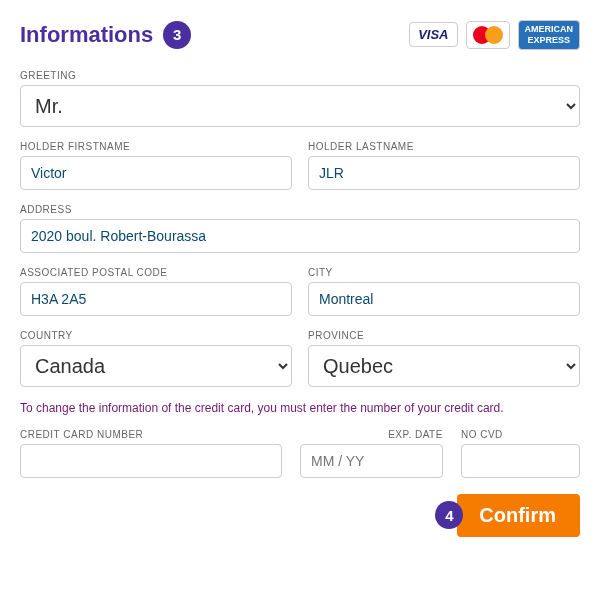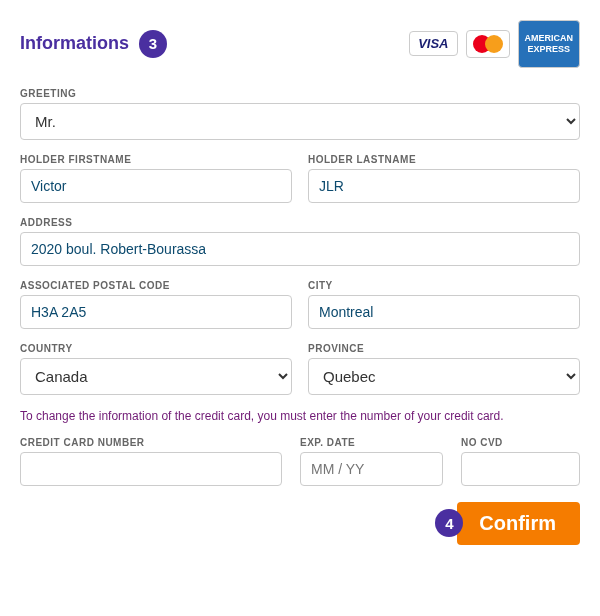--- a/index.html
+++ b/index.html
@@ -16,21 +16,21 @@
       align-items: center;
       justify-content: space-between;
       margin-bottom: 20px;
     }
     .header-left {
       display: flex;
       align-items: center;
       gap: 10px;
     }
     .page-title {
-      font-size: 18px;
+      font-size: 22px;
       font-weight: bold;
       color: #4a2fa0;
     }
     .step-badge {
       background: #4a2fa0;
       color: #fff;
       border-radius: 50%;
       width: 28px;
       height: 28px;
       display: flex;
@@ -80,21 +80,21 @@
       width: 18px;
       height: 18px;
       background: #f79e1b;
       border-radius: 50%;
       position: absolute;
       right: 6px;
     }
     .card-amex {
       border: 1px solid #ccc;
       border-radius: 4px;
-      padding: 12px 6px;
+      padding: 3px 6px;
       background: #2671b9;
       color: #fff;
       font-size: 9px;
       font-weight: bold;
       line-height: 1.2;
       text-align: center;
     }
     .form-row {
       display: flex;
       gap: 16px;
@@ -103,40 +103,40 @@
     .form-group {
       display: flex;
       flex-direction: column;
       flex: 1;
     }
     .form-group.full {
       flex: 1 1 100%;
     }
     label.field-label {
       font-size: 10px;
-      font-weight: bold;
+      font-weight: normal;
       color: #666;
       letter-spacing: 0.5px;
       margin-bottom: 4px;
       text-transform: uppercase;
     }
     input[type="text"] {
       border: 1px solid #ccc;
       border-radius: 4px;
       padding: 8px 10px;
       font-size: 14px;
       color: #0c4a6e;
       outline: none;
       width: 100%;
     }
     select {
       border: 1px solid #ccc;
       border-radius: 4px;
       padding: 8px 10px;
-      font-size: 15px;
+      font-size: 20px;
       color: #333;
       outline: none;
       width: 100%;
       background: #fff;
       appearance: auto;
     }
     .info-text {
       font-size: 12px;
       color: #701a75;
       margin-bottom: 14px;
@@ -184,20 +184,21 @@
     .credit-card-row {
       display: flex;
       gap: 18px;
       align-items: flex-end;
     }
     .credit-card-number-group {
       flex: 2.2;
     }
     .exp-date-group {
       flex: 1.2;
+      align-items: flex-end;
     }
     .cvd-group {
       flex: 1;
     }
   </style>
 </head>
 <body>
 
 <div class="header">
   <div class="header-left">

